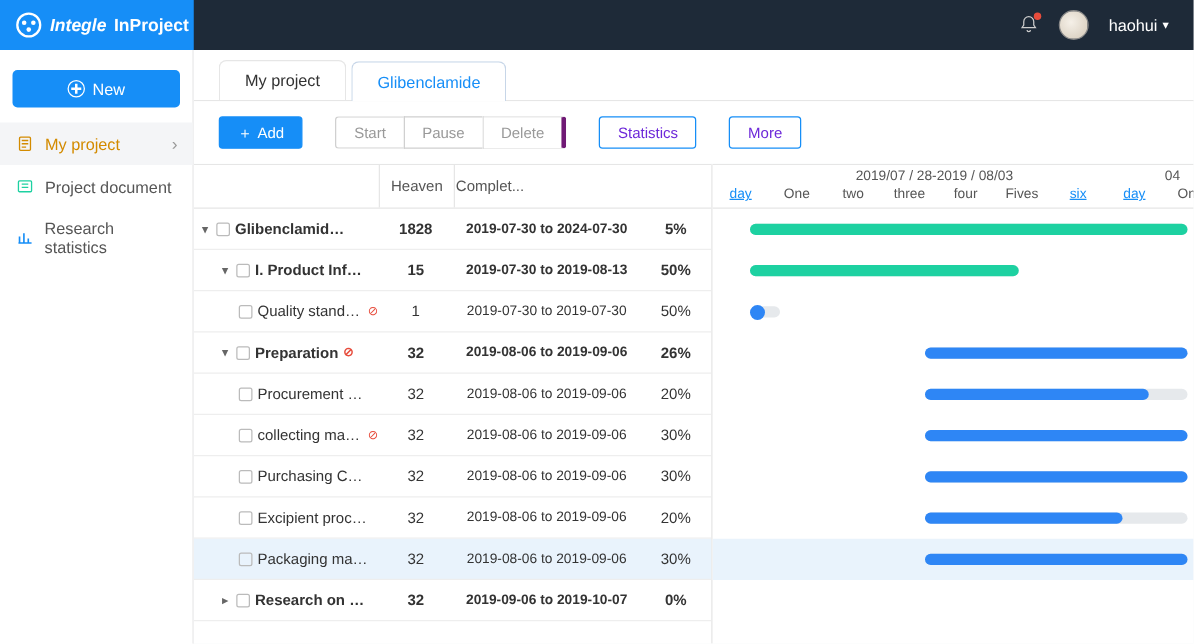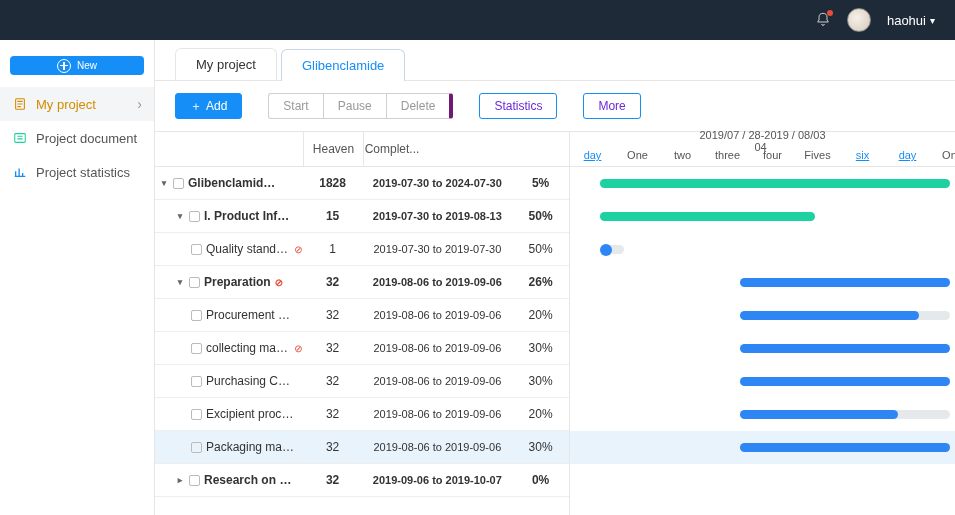--- a/index.html
+++ b/index.html
@@ -15,21 +15,21 @@
 .topbar-right { display: flex; align-items: center; gap: 16px; padding-right: 20px; }
 .bell { position: relative; }
 .bell .dot { position: absolute; top: -2px; right: -2px; width: 6px; height: 6px; background: #e74c3c; border-radius: 50%; }
 .avatar { width: 24px; height: 24px; border-radius: 50%; background: radial-gradient(circle at 40% 40%, #f5f0e8, #d4c9b8); border: 1px solid #888; }
 .username { font-size: 13px; display: flex; align-items: center; gap: 4px; }
 .chev { font-size: 10px; }
 
 
 .layout { display: flex; height: calc(515px - 40px); }
 .sidebar { width: 155px; background: #fff; border-right: 1px solid #e6e6e6; padding-top: 10px; }
-.new-btn { margin: 6px 10px 12px 10px; background: #168ef7; color: #fff; border: none; border-radius: 4px; height: 19px; width: calc(100% - 20px); display: flex; align-items: center; justify-content: center; gap: 6px; font-size: 10px; cursor: pointer; }
+.new-btn { margin: 6px 10px 12px 10px; background: #168ef7; color: #fff; border: none; border-radius: 4px; height: 30px; width: calc(100% - 20px); display: flex; align-items: center; justify-content: center; gap: 6px; font-size: 13px; cursor: pointer; }
 .new-btn .plus-circ { width: 14px; height: 14px; border: 1.5px solid #fff; border-radius: 50%; position: relative; }
 .new-btn .plus-circ::before, .new-btn .plus-circ::after { content: ""; position: absolute; background: #fff; }
 .new-btn .plus-circ::before { width: 8px; height: 1.5px; top: 5.25px; left: 2px; }
 .new-btn .plus-circ::after { width: 1.5px; height: 8px; top: 2px; left: 5.25px; }
 .side-item { display: flex; align-items: center; gap: 8px; padding: 9px 12px; color: #555; cursor: pointer; font-size: 13px; }
 .side-item.active { background: #f4f5f7; color: #d38b00; }
 .side-item .icn { width: 16px; height: 16px; display: inline-flex; align-items: center; justify-content: center; }
 .side-item .spacer { flex: 1; }
 .side-chevron { font-size: 14px; color: #999; }
 
@@ -73,41 +73,53 @@
 .name-text { overflow: hidden; text-overflow: ellipsis; max-width: 90px; }
 .indent-0 { padding-left: 0; }
 .indent-1 { padding-left: 16px; }
 .indent-2 { padding-left: 32px; }
 .expander { width: 10px; height: 10px; display: inline-flex; align-items: center; justify-content: center; color: #666; font-size: 9px; }
 .checkbox { width: 11px; height: 11px; border: 1px solid #bbb; border-radius: 2px; flex-shrink: 0; }
 .warning { color: #e74c3c; font-size: 10px; }
 
 
 .gantt-pane { flex: 1; overflow: hidden; position: relative; }
-.gantt-head1 { height: 18px; border-top: 1px solid #e6e6e6; font-size: 11px; color: #555; display: flex; align-items: center; justify-content: center; flex-direction: column; }
+.gantt-head1 { height: 18px; border-top: 1px solid #e6e6e6; font-size: 11px; color: #555; display: flex; align-items: center; justify-content: center; }
 .gantt-head2 { height: 18px; border-bottom: 1px solid #e6e6e6; font-size: 11px; color: #555; display: flex; }
 .gh-cell { width: 45px; text-align: center; flex-shrink: 0; }
 .gh-cell.blue { color: #168ef7; text-decoration: underline; }
 .gantt-rows { position: relative; }
 .gantt-row { height: 33px; position: relative; border-bottom: 1px solid transparent; }
 .gantt-row.highlight { background: #e9f3fc; }
 .bar { position: absolute; top: 12px; height: 9px; border-radius: 5px; }
 .bar .fill { position: absolute; top: 0; left: 0; height: 100%; border-radius: 5px; }
 .bar.track { background: #e6e9ec; }
 .bar.green .fill { background: #1dd1a1; }
 .bar.blue .fill { background: #2e86f5; }
 .dot-bar { position: absolute; top: 11px; width: 12px; height: 12px; border-radius: 50%; background: #2e86f5; }
 .dot-track { position: absolute; top: 12px; width: 24px; height: 9px; border-radius: 5px; background: #e6e9ec; }
 
 svg { display: block; }
 </style>
 </head>
 <body>
 
 <div class="topbar">
+  <div class="brand-box">
+    <span class="brand-logo">
+      <svg viewBox="0 0 24 24" width="22" height="22">
+          <circle cx="12" cy="12" r="10" fill="none" stroke="#fff" stroke-width="2"></circle>
+          <circle cx="8" cy="10" r="2" fill="#fff"></circle>
+          <circle cx="16" cy="10" r="2" fill="#fff"></circle>
+          <circle cx="12" cy="16" r="2" fill="#fff"></circle>
+        </svg>
+    </span>
+    <span class="brand-text">Integle</span>
+    <span class="brand-sub">InProject</span>
+  </div>
   <div class="topbar-spacer"></div>
   <div class="topbar-right">
     <div class="bell">
       <svg viewBox="0 0 24 24" width="16" height="16">
           <path d="M12 2a6 6 0 0 0-6 6v4l-2 3h16l-2-3V8a6 6 0 0 0-6-6zM10 18a2 2 0 0 0 4 0" fill="none" stroke="#ccc" stroke-width="1.5"></path>
         </svg>
       <span class="dot"></span>
     </div>
     <div class="avatar"></div>
     <div class="username">
@@ -143,21 +155,21 @@
           </svg>
       </span>
       <span>Project document</span>
     </div>
     <div class="side-item">
       <span class="icn">
         <svg viewBox="0 0 16 16" width="14" height="14">
             <path d="M3 13V7M7 13V4M11 13V9M2 13h12" fill="none" stroke="#168ef7" stroke-width="1.5"></path>
           </svg>
       </span>
-      <span>Project statistics</span>
+      <span>Research statistics</span>
     </div>
   </div>
 
   <div class="main">
     <div class="tabs">
       <div class="tab">My project</div>
       <div class="tab active">Glibenclamide</div>
     </div>
 
     <div class="toolbar">

